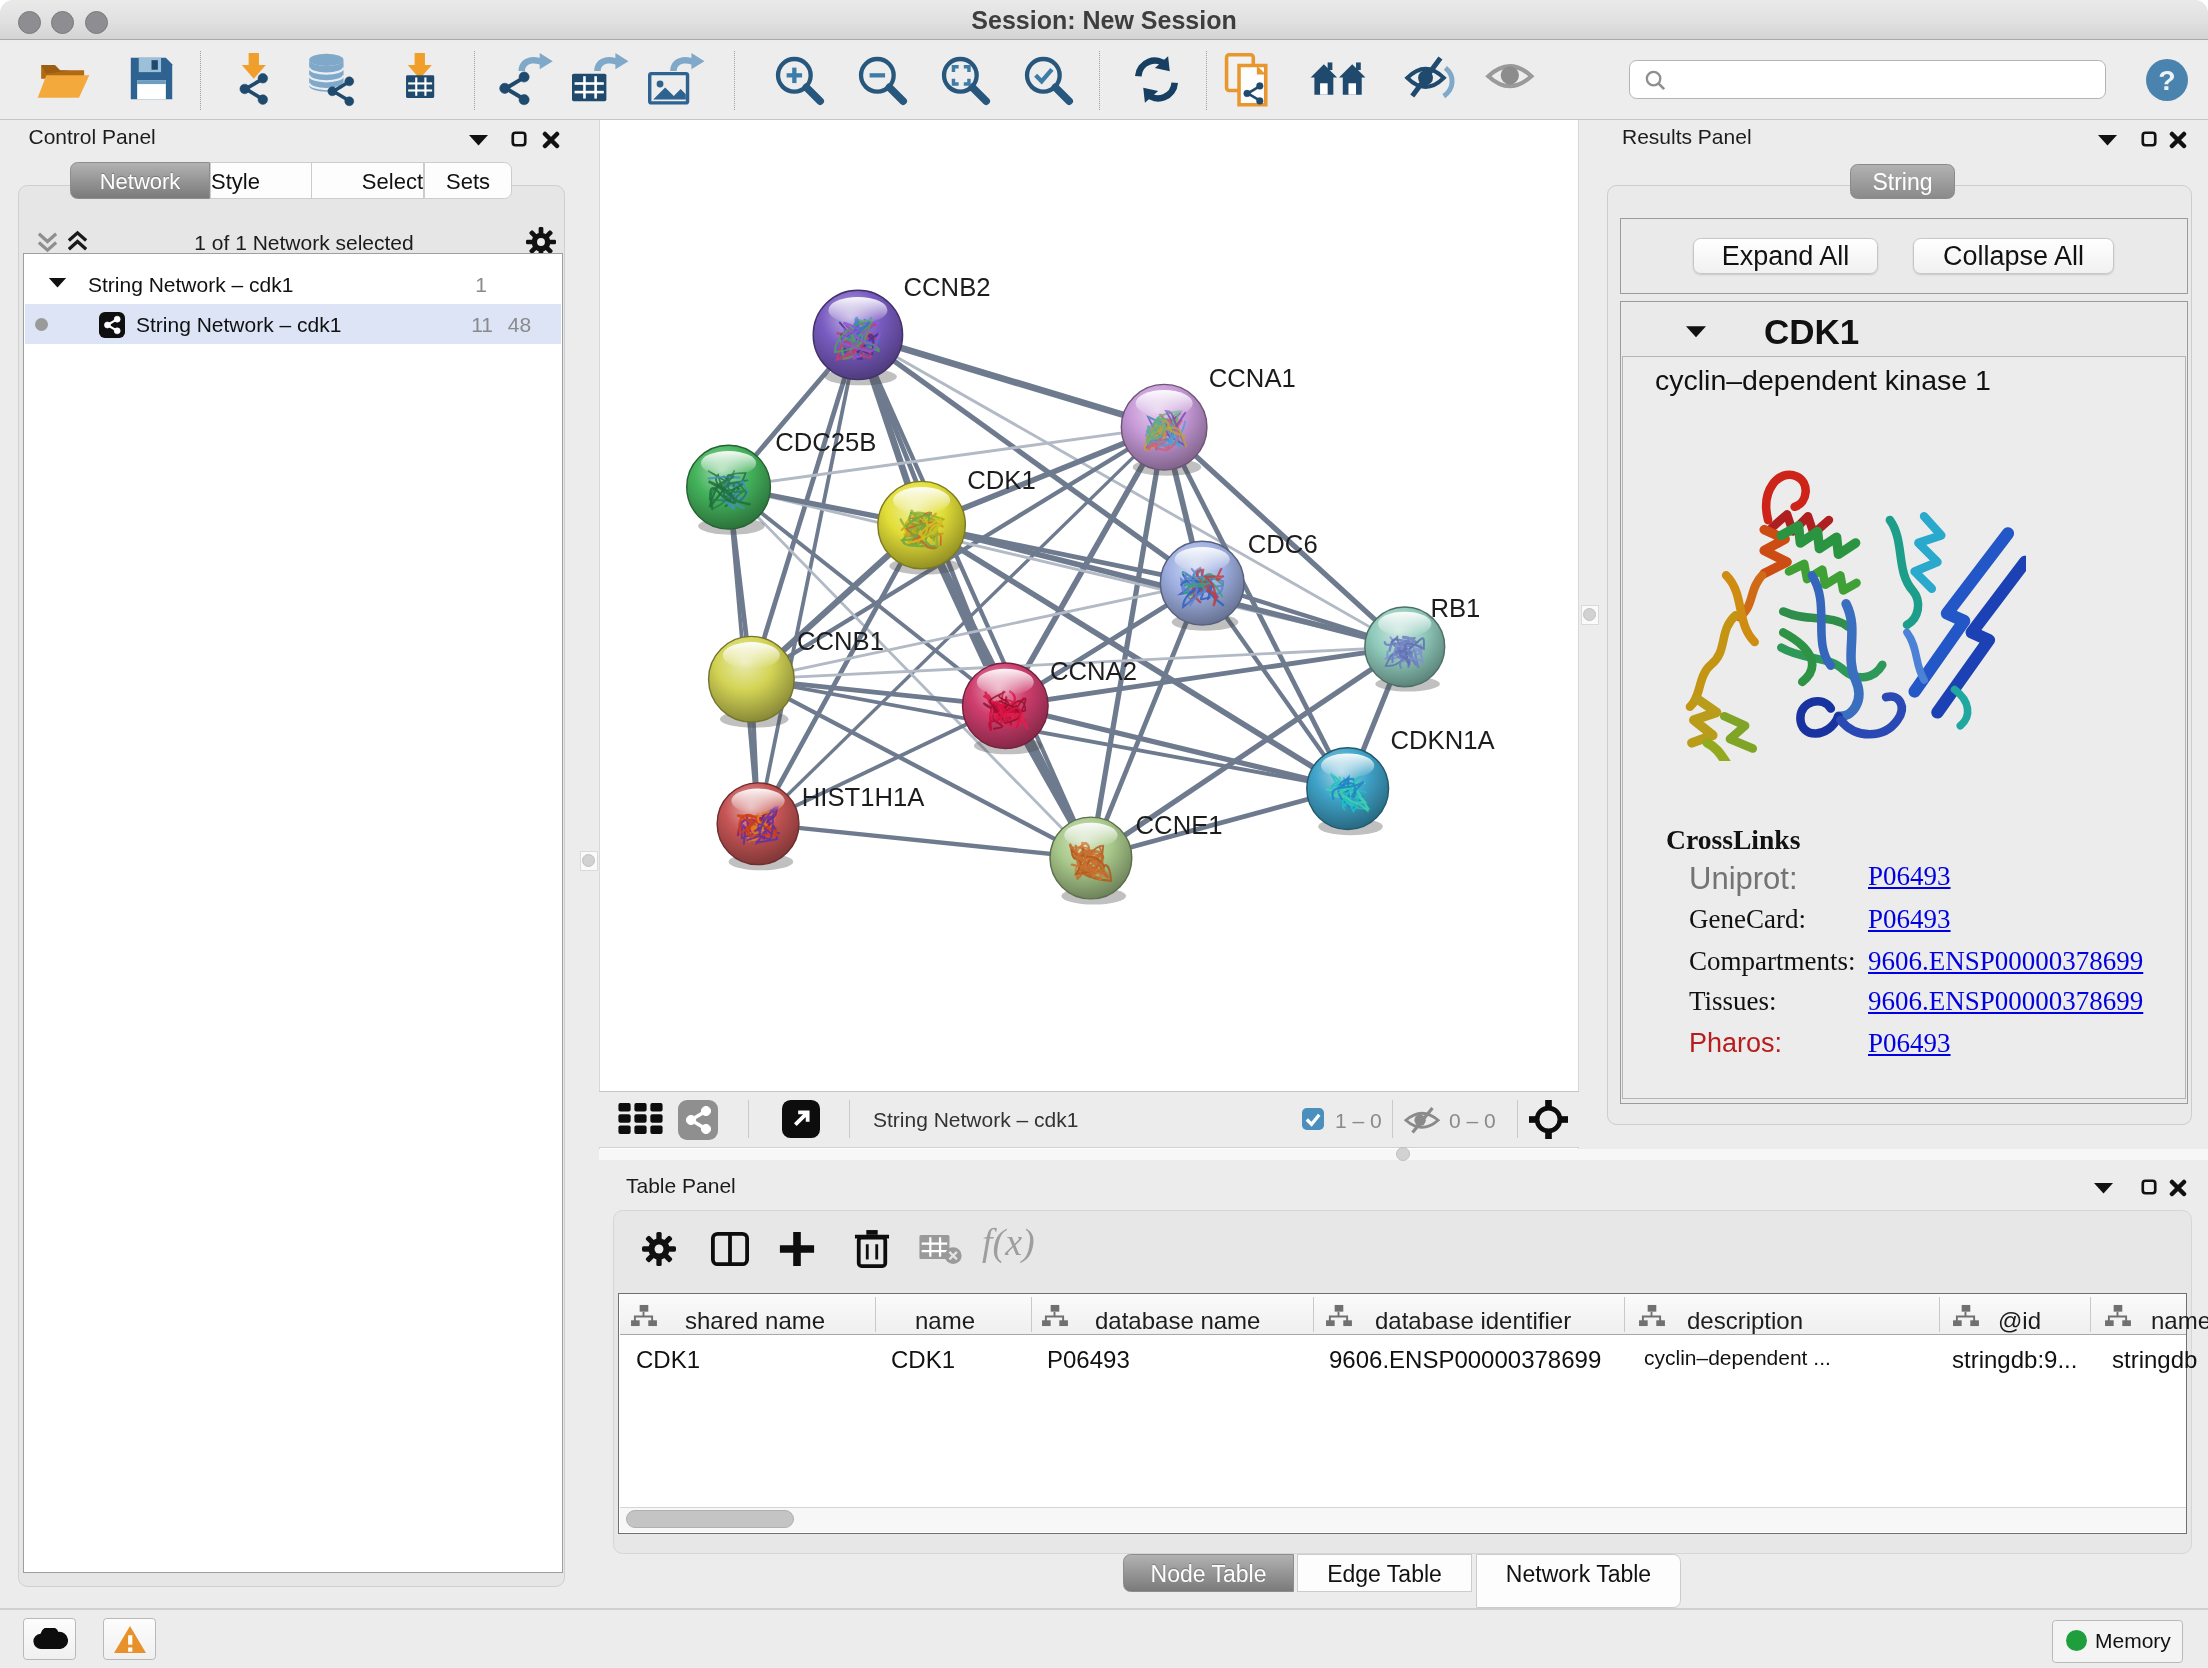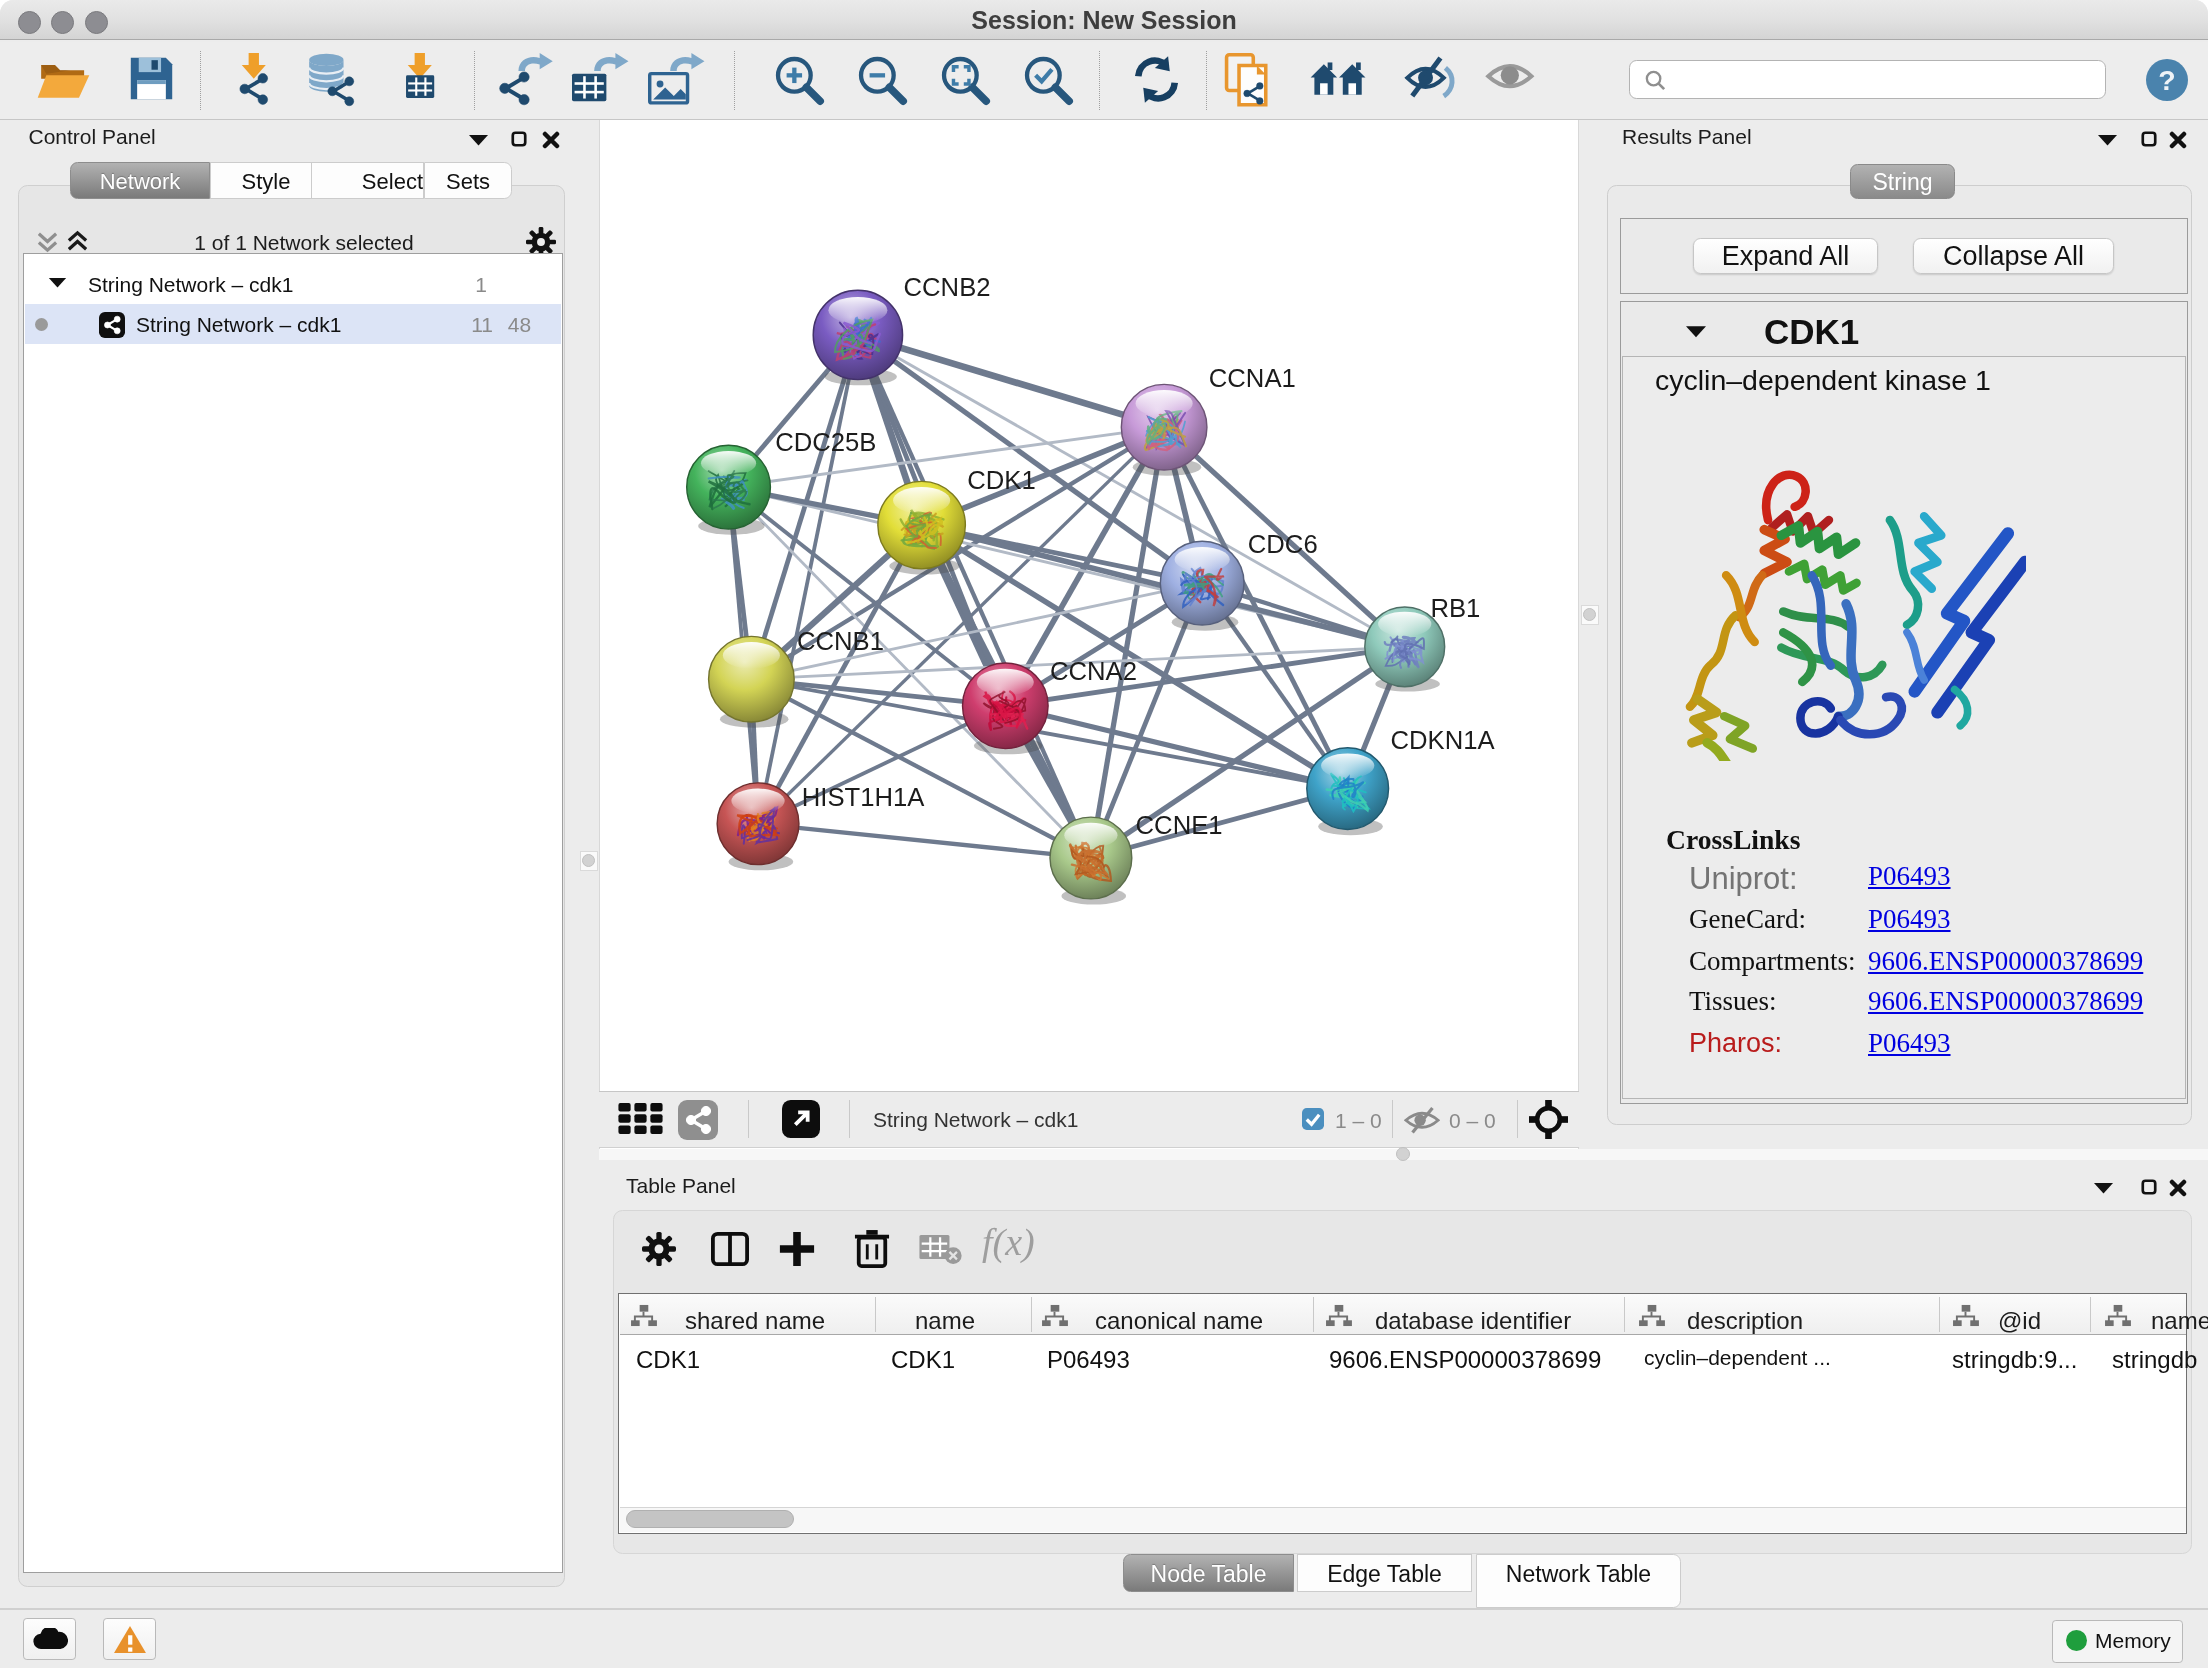--- a/index.html
+++ b/index.html
@@ -171,21 +171,21 @@
       <path d="M1,1 L21,1 L11,12 Z" fill="#111111"></path>
     </svg>
     <svg style="position:absolute;left:511px;top:131px" width="16" height="16" viewBox="0 0 18 18">
       <rect x="2" y="2" width="14" height="14" rx="3" fill="none" stroke="#111111" stroke-width="3"></rect>
     </svg>
     <svg style="position:absolute;left:542px;top:131px" width="18" height="18" viewBox="0 0 18 18">
       <path d="M3,3 L15,15 M15,3 L3,15" stroke="#111111" stroke-width="4.5" stroke-linecap="round"></path>
     </svg>
     <div class="abs" style="left:18px;top:185px;width:547px;height:1402px;background:#e6e6e6;border:1px solid #cfcfcf;border-radius:9.5px"></div>
     <div class="abs" style="left:70px;top:162px;width:140px;height:37px;background:linear-gradient(#b2b2b2,#7a7a7a);border:1px solid #8d8d8d;border-radius:7.6px 0 0 7.6px;color:#ffffff;text-align:center;line-height:37px;font-size:22px;text-shadow:0 -1px 1px rgba(0,0,0,0.25)">Network</div>
-    <div class="abs" style="left:210px;top:162px;width:112px;height:37px;background:#fdfdfd;border:1px solid #cccccc;border-radius:0;color:#111111;text-align:center;line-height:37px;font-size:22px">Style</div>
+    <div class="abs" style="left:210px;top:162px;width:112px;height:37px;background:#fdfdfd;border:1px solid #cccccc;border-radius:0;color:#111111;line-height:37px;font-size:22px">Style</div>
     <div class="abs" style="left:311px;top:162px;width:113px;height:37px;background:#fdfdfd;border:1px solid #cccccc;border-radius:0;color:#111111;text-align:right;line-height:37px;font-size:22px">Select</div>
     <div class="abs" style="left:424px;top:162px;width:88px;height:37px;background:#fdfdfd;border:1px solid #cccccc;border-radius:0 7.6px 7.6px 0;color:#111111;text-align:center;line-height:37px;font-size:22px">Sets</div>
     <svg style="position:absolute;left:36px;top:230px" width="23" height="23" viewBox="0 0 24 24">
       <path d="M3,4 L12,12 L21,4 M3,13 L12,21 L21,13" fill="none" stroke="#8f8f8f" stroke-width="3.4"></path>
     </svg>
     <svg style="position:absolute;left:66px;top:230px" width="23" height="23" viewBox="0 0 24 24">
       <path d="M3,11 L12,3 L21,11 M3,20 L12,12 L21,20" fill="none" stroke="#1a1a1a" stroke-width="3.4"></path>
     </svg>
     <div class="abs" style="left:95px;top:231px;width:418px;text-align:center;font-size:21px;color:#1c1c1c">1 of 1 Network selected</div>
     <svg style="position:absolute;left:526px;top:227px" width="30" height="30" viewBox="0 0 32 32">
@@ -735,21 +735,21 @@
       <rect x="19" y="17" width="9" height="6" fill="#707070"></rect>
     </svg>
     <div class="abs" style="left:685px;top:1307px;font-size:24px;color:#1c1c1c">shared name</div>
     <div class="abs" style="left:915px;top:1307px;font-size:24px;color:#1c1c1c">name</div>
     <svg style="position:absolute;left:1041px;top:1304px" width="27" height="23" viewBox="0 0 28 24">
       <rect x="10" y="1" width="9" height="7" fill="#707070"></rect>
       <path d="M14,8 L14,13 M5,18 L5,13 L23,13 L23,18" stroke="#707070" stroke-width="2" fill="none"></path>
       <rect x="1" y="17" width="9" height="6" fill="#707070"></rect>
       <rect x="19" y="17" width="9" height="6" fill="#707070"></rect>
     </svg>
-    <div class="abs" style="left:1095px;top:1307px;font-size:24px;color:#1c1c1c">canonical name</div>
+    <div class="abs" style="left:1095px;top:1307px;font-size:24px;color:#1c1c1c">database name</div>
     <svg style="position:absolute;left:1325px;top:1304px" width="27" height="23" viewBox="0 0 28 24">
       <rect x="10" y="1" width="9" height="7" fill="#707070"></rect>
       <path d="M14,8 L14,13 M5,18 L5,13 L23,13 L23,18" stroke="#707070" stroke-width="2" fill="none"></path>
       <rect x="1" y="17" width="9" height="6" fill="#707070"></rect>
       <rect x="19" y="17" width="9" height="6" fill="#707070"></rect>
     </svg>
     <div class="abs" style="left:1375px;top:1307px;font-size:24px;color:#1c1c1c">database identifier</div>
     <svg style="position:absolute;left:1638px;top:1304px" width="27" height="23" viewBox="0 0 28 24">
       <rect x="10" y="1" width="9" height="7" fill="#707070"></rect>
       <path d="M14,8 L14,13 M5,18 L5,13 L23,13 L23,18" stroke="#707070" stroke-width="2" fill="none"></path>

